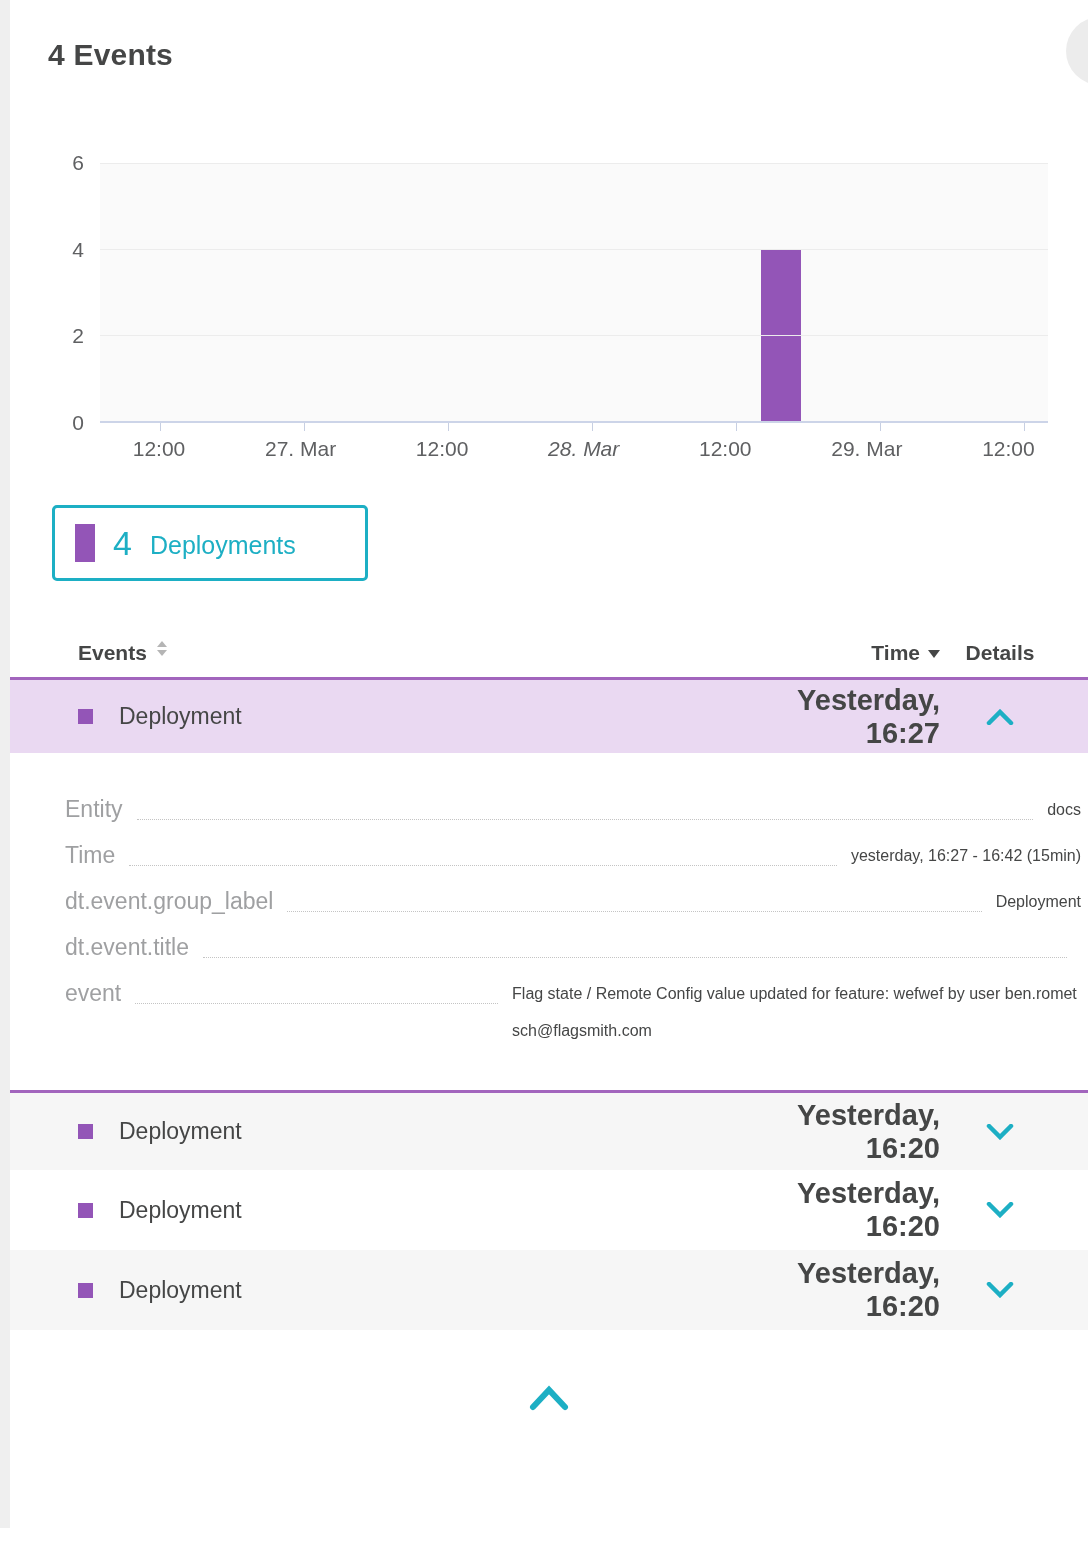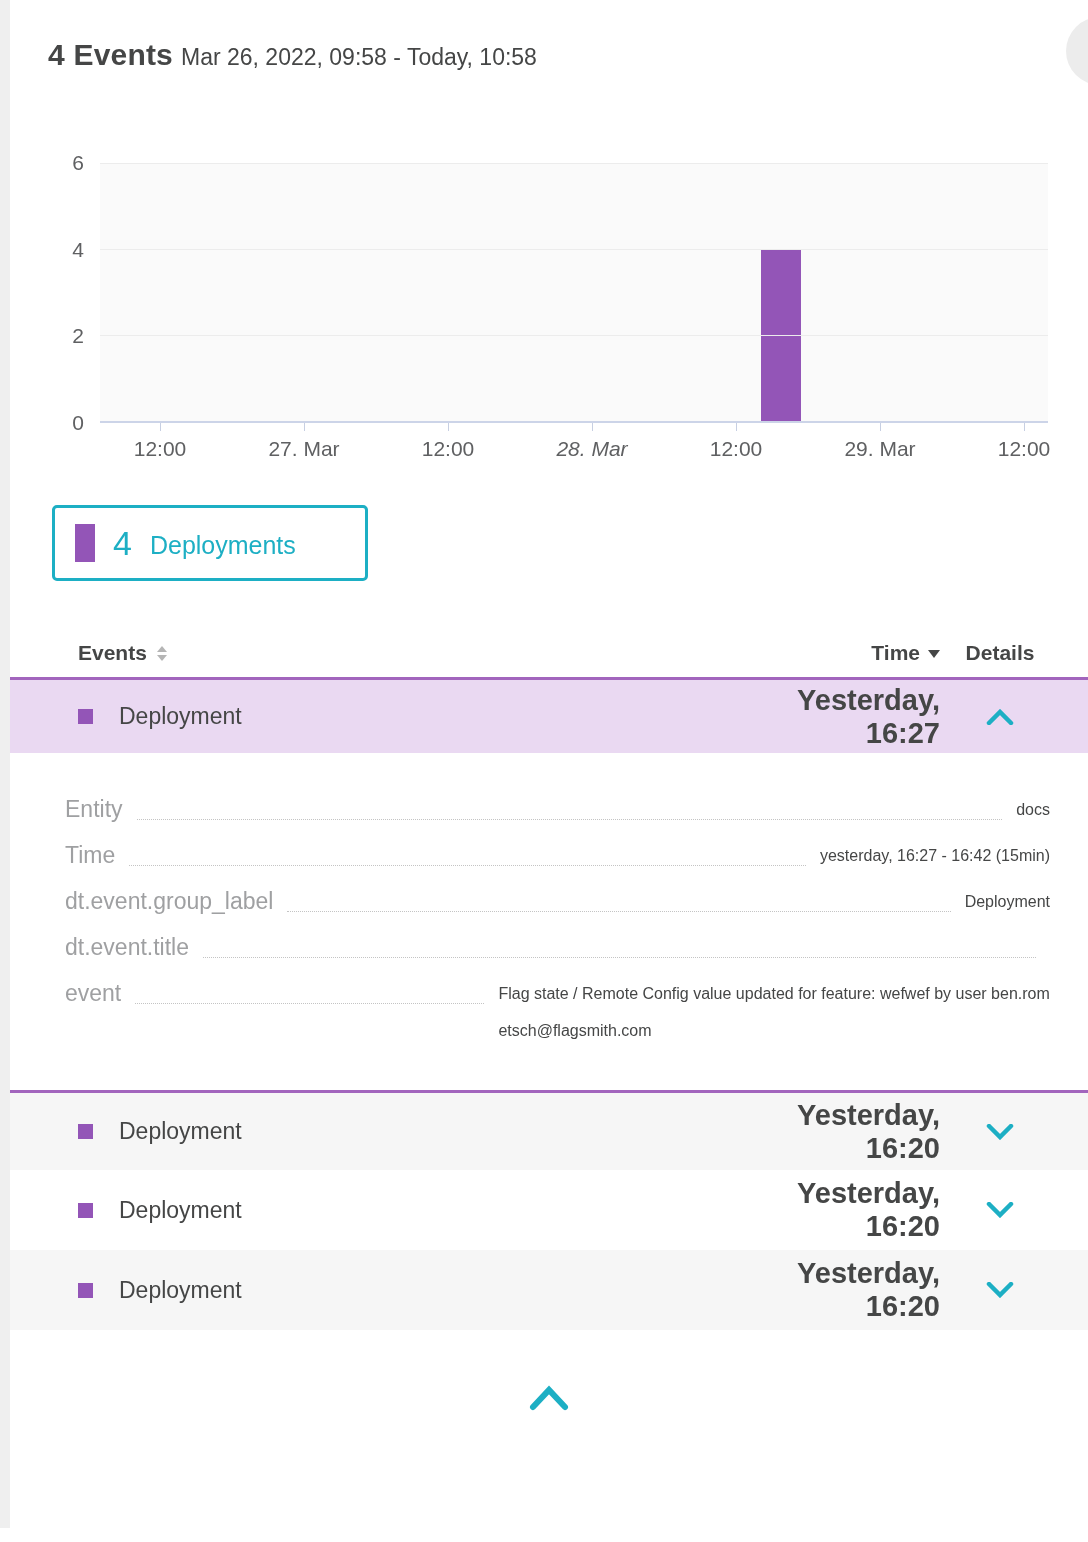--- a/index.html
+++ b/index.html
@@ -22,38 +22,38 @@
 
   
   .chart { position:relative; margin-top:58px; height:335px; }
   .plot { position:absolute; left:90px; right:40px; top:33px; height:260px;
           background:#fafafa; border-bottom:2px solid #ccd4e8; }
   .gridline { position:absolute; left:0; right:0; height:1px; background:#ececec; }
   .bar { position:absolute; bottom:0; width:40px; background:#9355b7; cursor:pointer; }
   .x-tickmark { position:absolute; bottom:-10px; width:1px; height:8px; background:#c7cfe2; }
   .y-axis { position:absolute; left:0; width:74px; top:33px; height:260px; }
   .y-label { position:absolute; right:0; transform:translateY(-50%); font-size:21px; color:#5f6062; }
-  .x-axis { position:absolute; left:90px; right:40px; top:307px; height:30px;text-align:right; }
+  .x-axis { position:absolute; left:90px; right:56px; top:307px; height:30px;text-align:right; }
   .x-label { position:absolute; transform:translateX(-50%); font-size:21px; color:#5f6062; white-space:nowrap; }
 
   
   .legend-chip { display:flex; align-items:center; margin:40px 0 0 42px; width:316px; height:76px;
                  background:#ffffff; border:3px solid #1dafc4; border-radius:5px; cursor:pointer;
                  padding:0 0 0 20px; gap:18px; font-family:inherit; }
   .legend-swatch { width:20px; height:38px; background:#9355b7; }
   .legend-count { font-size:34px; color:#1dafc4; }
   .legend-label { font-size:25px; color:#1dafc4; padding-top:4px; }
 
   
   .events-table { margin-top:48px; }
   .t-grid { display:grid; grid-template-columns:1fr 200px 120px; align-items:center;
             padding:0 28px 0 68px; }
   .t-header { height:48px; }
   .th { font-size:21px; font-weight:bold; color:#454646; }
-  .th-events { display:flex; align-items:center; gap:10px; cursor:pointer; }
+  .th-events { display:flex; align-items:flex-start; gap:10px; cursor:pointer; }
   .th-time { text-align:right; cursor:pointer; }
   .th-details { text-align:center; }
   .sort-icon { display:inline-flex; flex-direction:column; gap:3px; }
   .sort-icon .up { width:0; height:0; border-left:5px solid transparent; border-right:5px solid transparent; border-bottom:6px solid #b5b5b5; }
   .sort-icon .down { width:0; height:0; border-left:5px solid transparent; border-right:5px solid transparent; border-top:6px solid #b5b5b5; }
   .caret-down { display:inline-block; width:0; height:0; margin-left:8px;
                 border-left:6px solid transparent; border-right:6px solid transparent;
                 border-top:8px solid #454646; vertical-align:middle; }
 
   .event-row { height:80px; cursor:pointer; }
@@ -61,41 +61,40 @@
   .row-alt { background:#f6f6f6; }
   .row-purple-top { border-top:3px solid #a265bd; }
   .row-name-cell { display:flex; align-items:center; gap:26px; }
   .row-swatch { width:15px; height:15px; background:#9355b7; }
   .row-name { font-size:23px; color:#454646; }
   .row-time { font-size:29px; font-weight:bold; text-align:right; }
   .row-details-cell { display:flex; justify-content:center; }
   .chev { display:block; }
 
   
-  .details-panel { padding:38px 38px 41px 55px; background:#ffffff; }
+  .details-panel { padding:38px 7px 41px 55px; background:#ffffff; }
   .detail-row { display:flex; align-items:flex-start; min-height:46px; }
   .detail-label { font-size:23px; line-height:37px; color:#9fa0a2; white-space:nowrap; }
   .detail-leader { flex:1; height:29px; border-bottom:1px dotted #c4c4c4; margin:0 14px; }
   .detail-value { font-size:16px; line-height:37px; color:#454646; text-align:left;
                   max-width:56%; word-break:break-all; }
 
   
   .collapse-wrap { display:flex; justify-content:center; margin-top:54px; }
   .collapse-btn { background:none; border:none; cursor:pointer; padding:0; }
 </style>
 </head>
 <body>
 
 <div class="gray-strip"></div>
 
 <div class="card">
 
   <div class="card-header">
     <span class="page-title">4 Events</span>
-    <span class="time-range">Mar 26, 2022, 09:58 - Today, 10:58</span>
   </div>
   <button class="info-circle">i</button>
 
   <div class="chart">
     <div class="y-axis">
         <span class="y-label" style="top: 100%;">0</span>
         <span class="y-label" style="top: 66.6667%;">2</span>
         <span class="y-label" style="top: 33.3333%;">4</span>
         <span class="y-label" style="top: 0%;">6</span>
       </div>

